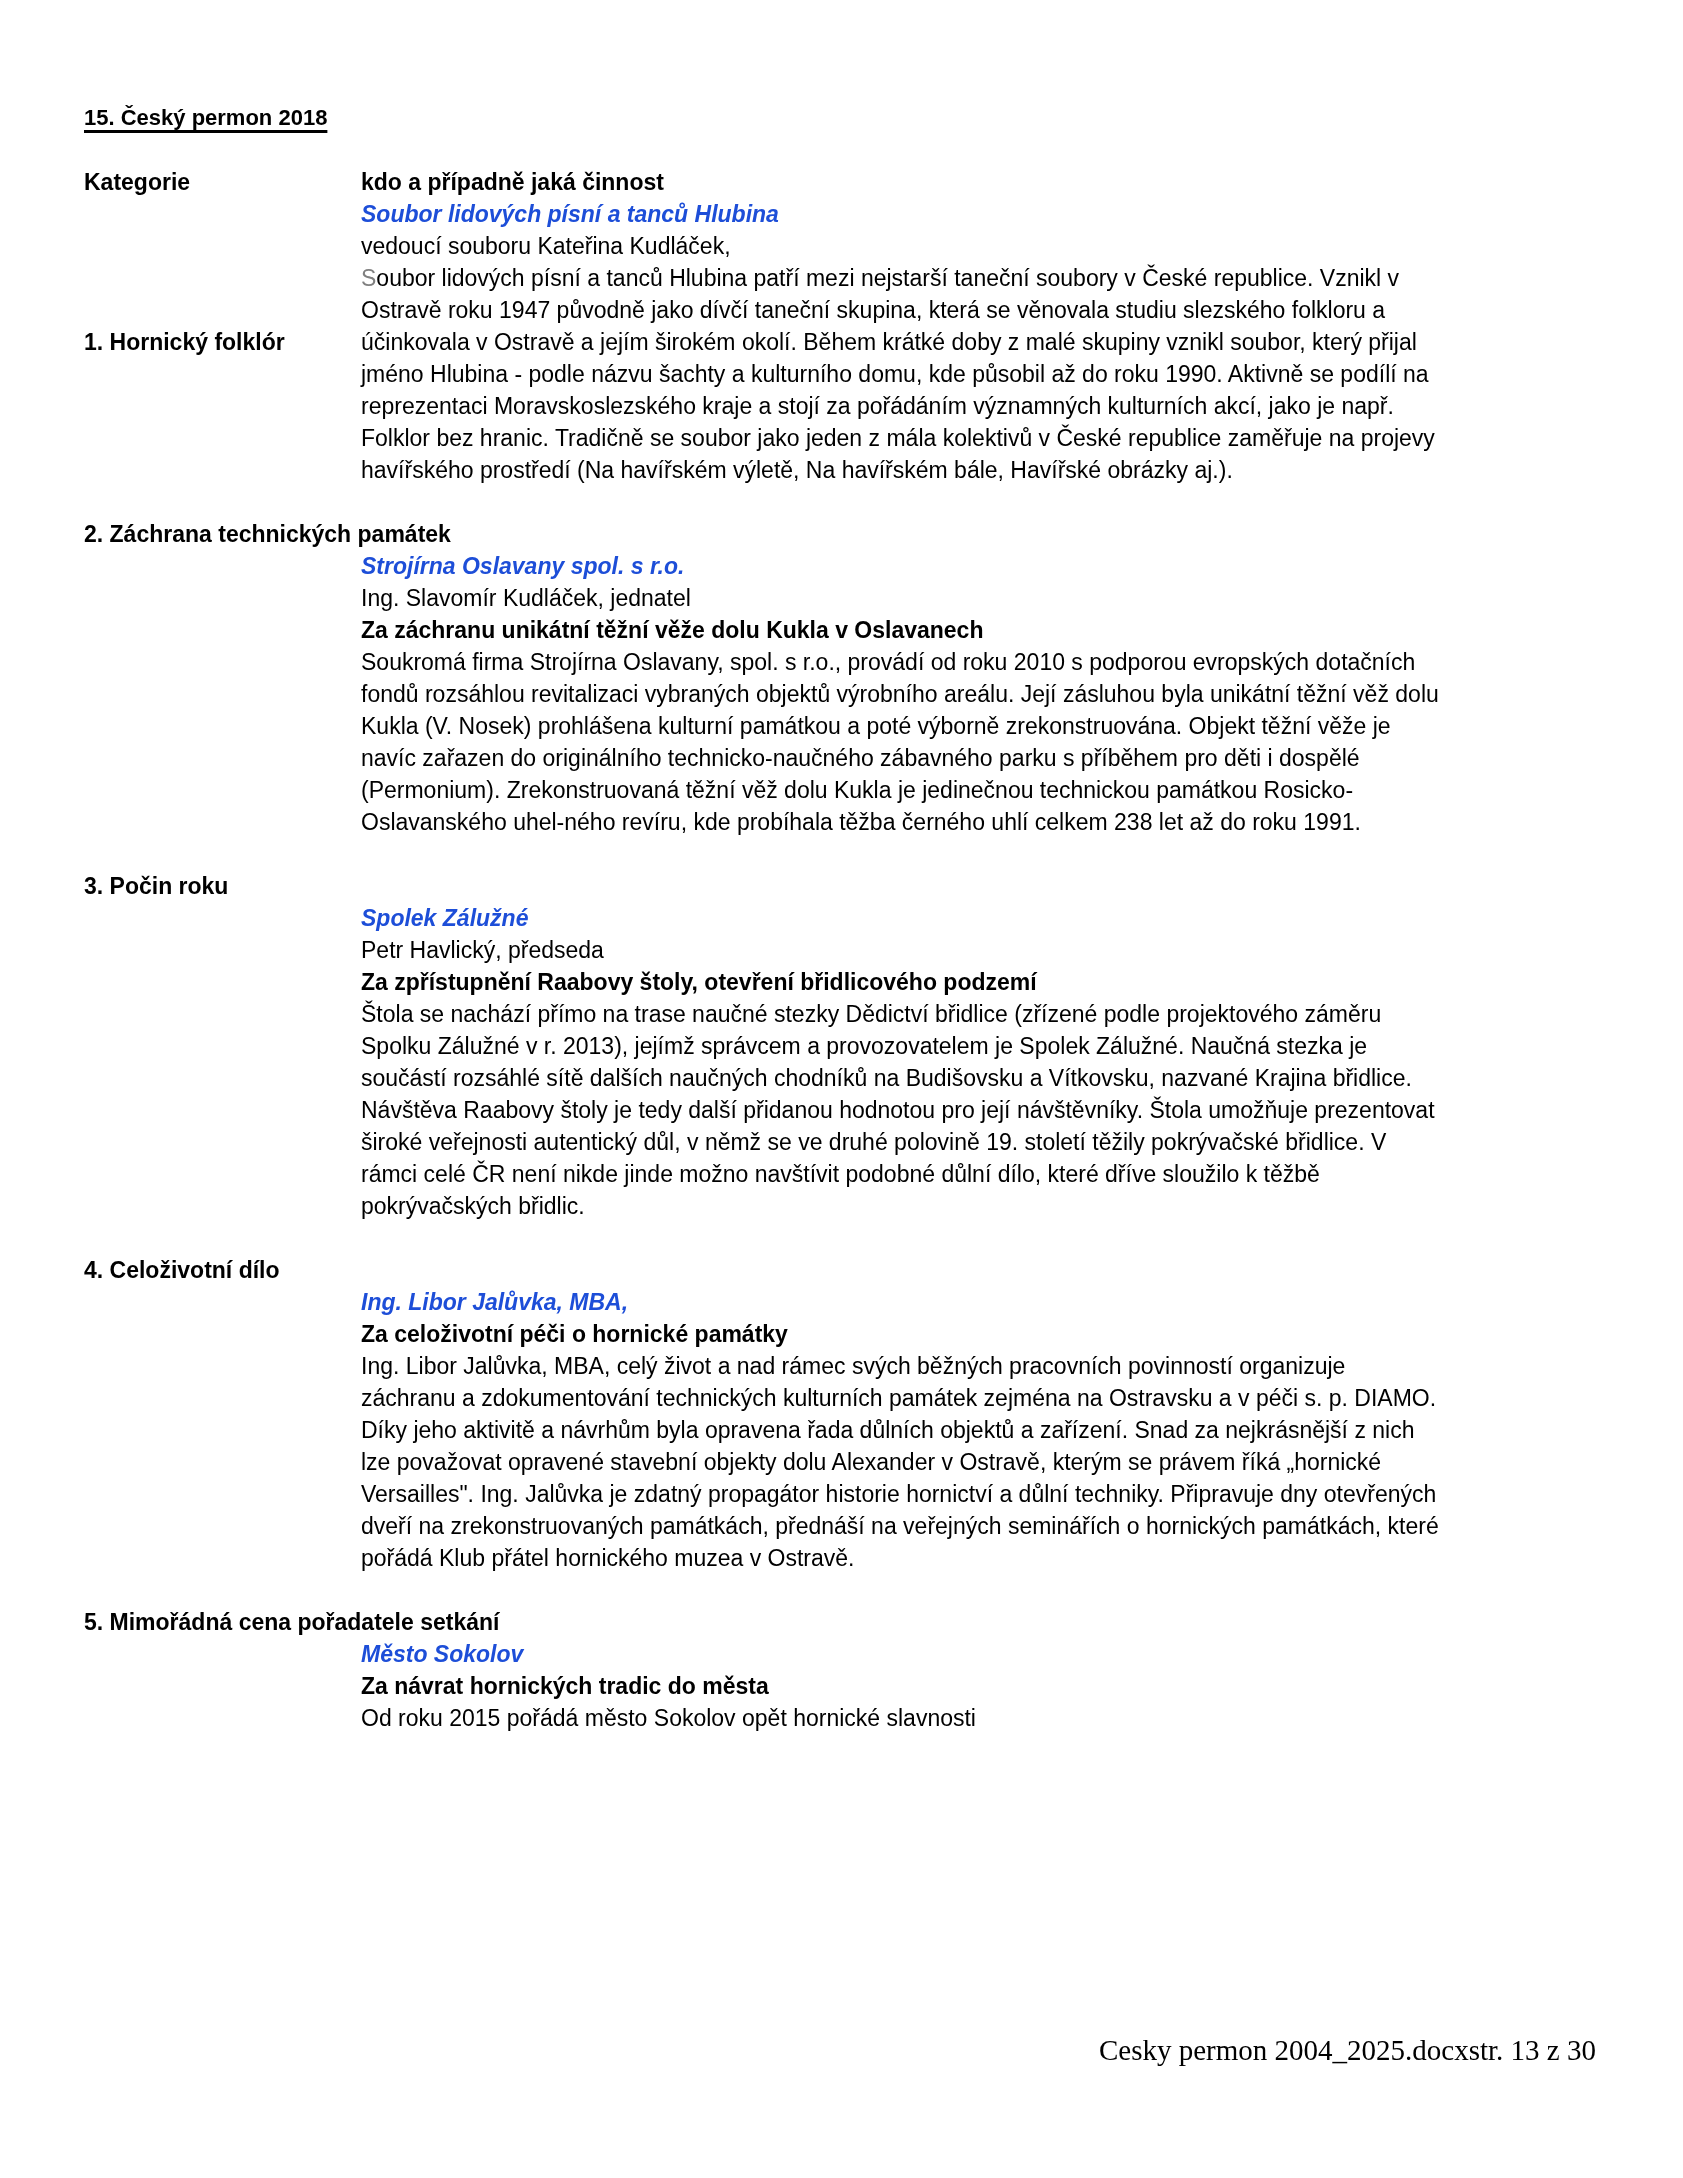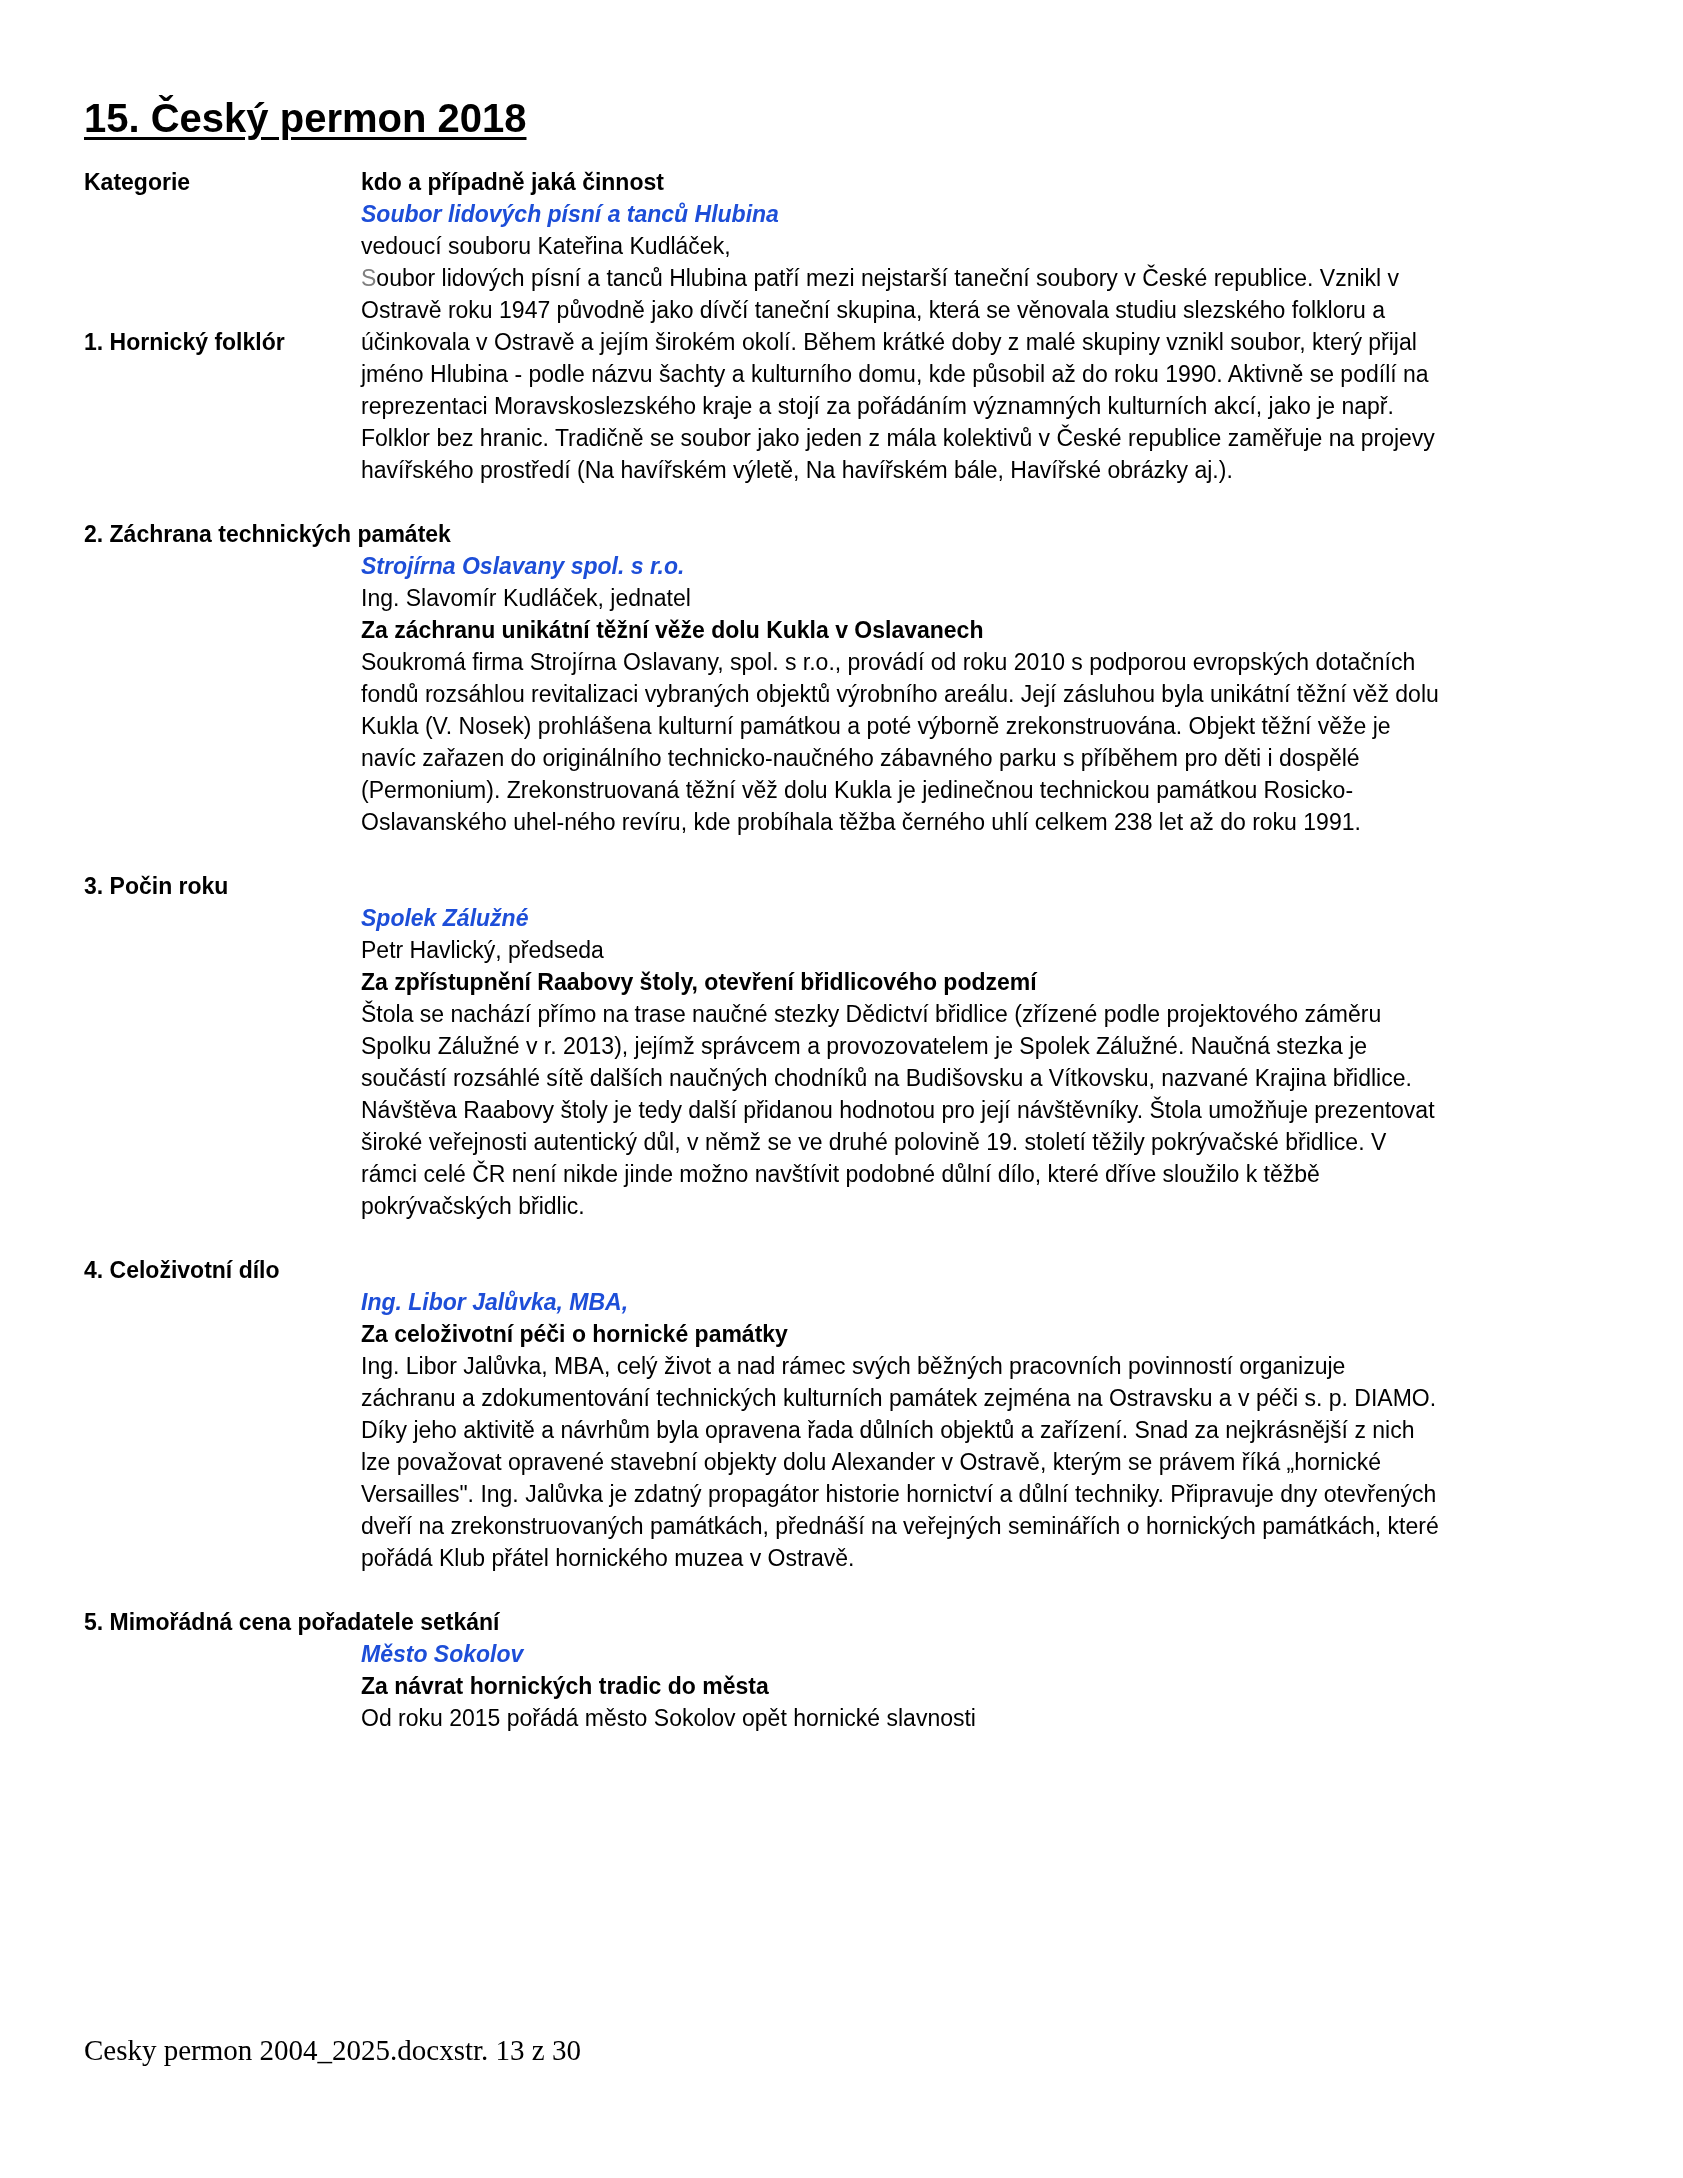--- a/index.html
+++ b/index.html
@@ -15,21 +15,21 @@
     overflow: hidden;
   }
   .content {
     position: absolute;
     left: 84px;
     top: 0;
     width: 1515px;
     padding-top: 99px;
   }
   .title {
-    font-size: 40px;
+    font-size: 22px;
     line-height: 38px;
     font-weight: bold;
     text-decoration: underline;
     text-decoration-thickness: 3px;
     text-underline-offset: 5px;
     margin: 0 0 29px 0;
   }
   .row { display: flex; align-items: center; }
   .col1 { flex: 0 0 277px; width: 277px; }
   .col2 { width: 1079px; }
@@ -42,21 +42,21 @@
     font-style: italic;
   }
   .lead { color: #808080; }
   .para { white-space: normal; }
   .footer {
     position: absolute;
     left: 84px;
     top: 2032px;
     width: 1512px;
     display: flex;
-    justify-content: flex-start;
+    justify-content: flex-end;
     font-family: "Liberation Serif", "DejaVu Serif", serif;
     font-size: 29px;
     line-height: 36px;
   }
 </style>
 </head>
 <body>
 
 <div class="page">
   <div class="content">

